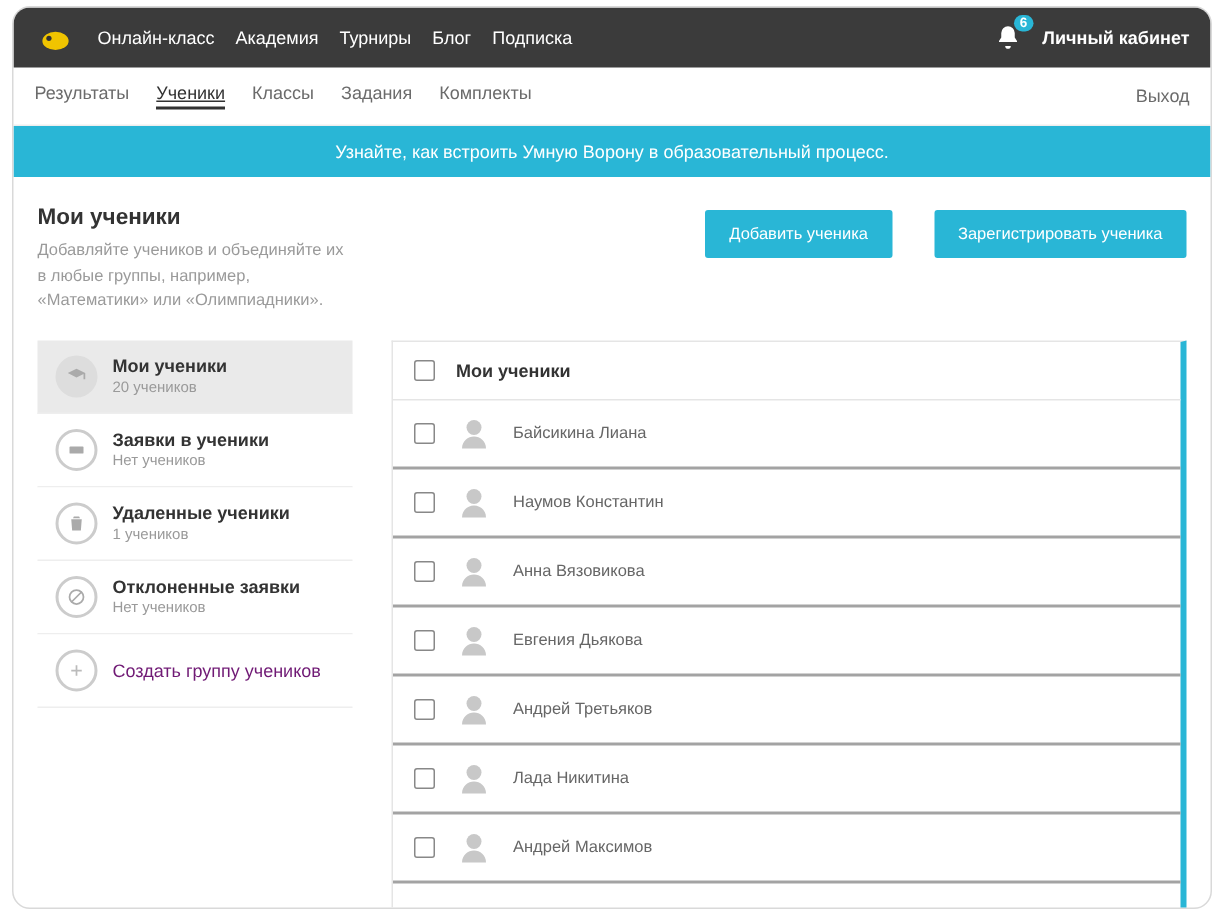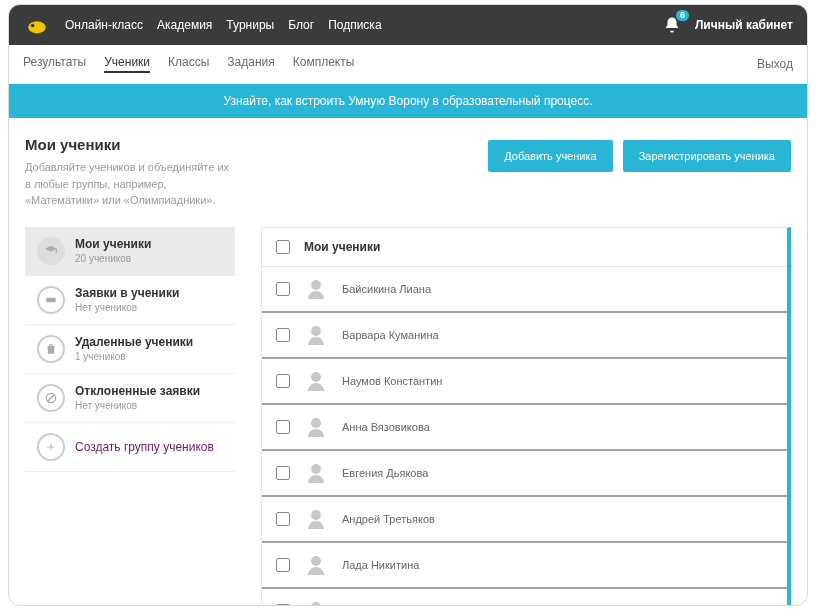--- a/index.html
+++ b/index.html
@@ -52,42 +52,42 @@
     height: 39px;
     display: flex;
     align-items: center;
     padding: 0 14px;
     font-size: 12px;
     color: #6b6b6b;
     border-bottom: 1px solid #eee;
   }
   .subnav .tabs { display: flex; gap: 18px; flex: 1; }
   .subnav .tab { cursor: pointer; padding-bottom: 2px; }
-  .subnav .tab.active { color: #333; border-bottom: 2px solid #333; }
+  .subnav .tab.active { color: #333; border-bottom: 2px solid #333; text-decoration: underline; }
   .subnav .logout { cursor: pointer; }
   .banner {
     background: #29b6d6;
     color: #fff;
     font-size: 12px;
     padding: 10px 16px;
     text-align: center;
   }
   .content {
     padding: 18px 16px 0 16px;
   }
   .header-row {
     display: flex;
     align-items: flex-start;
     gap: 20px;
     margin-bottom: 18px;
   }
   .header-text { flex: 1; }
   .page-title { font-size: 15px; font-weight: bold; color: #333; margin-bottom: 6px; }
   .page-sub { font-size: 11px; color: #9a9a9a; line-height: 1.5; max-width: 250px; }
-  .action-buttons { display: flex; gap: 10px; margin-top: 4px; }
+  .action-buttons { display: flex; gap: 28px; margin-top: 4px; }
   .btn {
     background: #29b6d6; color: #fff;
     border: none; padding: 10px 16px;
     font-size: 11px; cursor: pointer;
     border-radius: 2px;
     white-space: nowrap;
   }
   .columns { display: flex; gap: 26px; align-items: flex-start; }
   .sidebar { width: 210px; }
   .side-item {
@@ -272,28 +272,20 @@
                   <path fill="#c8c8c8" d="M4 22c0-5 4-8 8-8s8 3 8 8z"></path>
                 </svg></span>
               <span>Байсикина Лиана</span>
             </div>
             <div class="student-row">
               <span class="checkbox"></span>
               <span class="avatar"><svg viewBox="0 0 24 24">
                   <circle cx="12" cy="8" r="5" fill="#c8c8c8"></circle>
                   <path fill="#c8c8c8" d="M4 22c0-5 4-8 8-8s8 3 8 8z"></path>
                 </svg></span>
-              <span>Варвара Куманина</span>
-            </div>
-            <div class="student-row">
-              <span class="checkbox"></span>
-              <span class="avatar"><svg viewBox="0 0 24 24">
-                  <circle cx="12" cy="8" r="5" fill="#c8c8c8"></circle>
-                  <path fill="#c8c8c8" d="M4 22c0-5 4-8 8-8s8 3 8 8z"></path>
-                </svg></span>
               <span>Наумов Константин</span>
             </div>
             <div class="student-row">
               <span class="checkbox"></span>
               <span class="avatar"><svg viewBox="0 0 24 24">
                   <circle cx="12" cy="8" r="5" fill="#c8c8c8"></circle>
                   <path fill="#c8c8c8" d="M4 22c0-5 4-8 8-8s8 3 8 8z"></path>
                 </svg></span>
               <span>Анна Вязовикова</span>
             </div>

